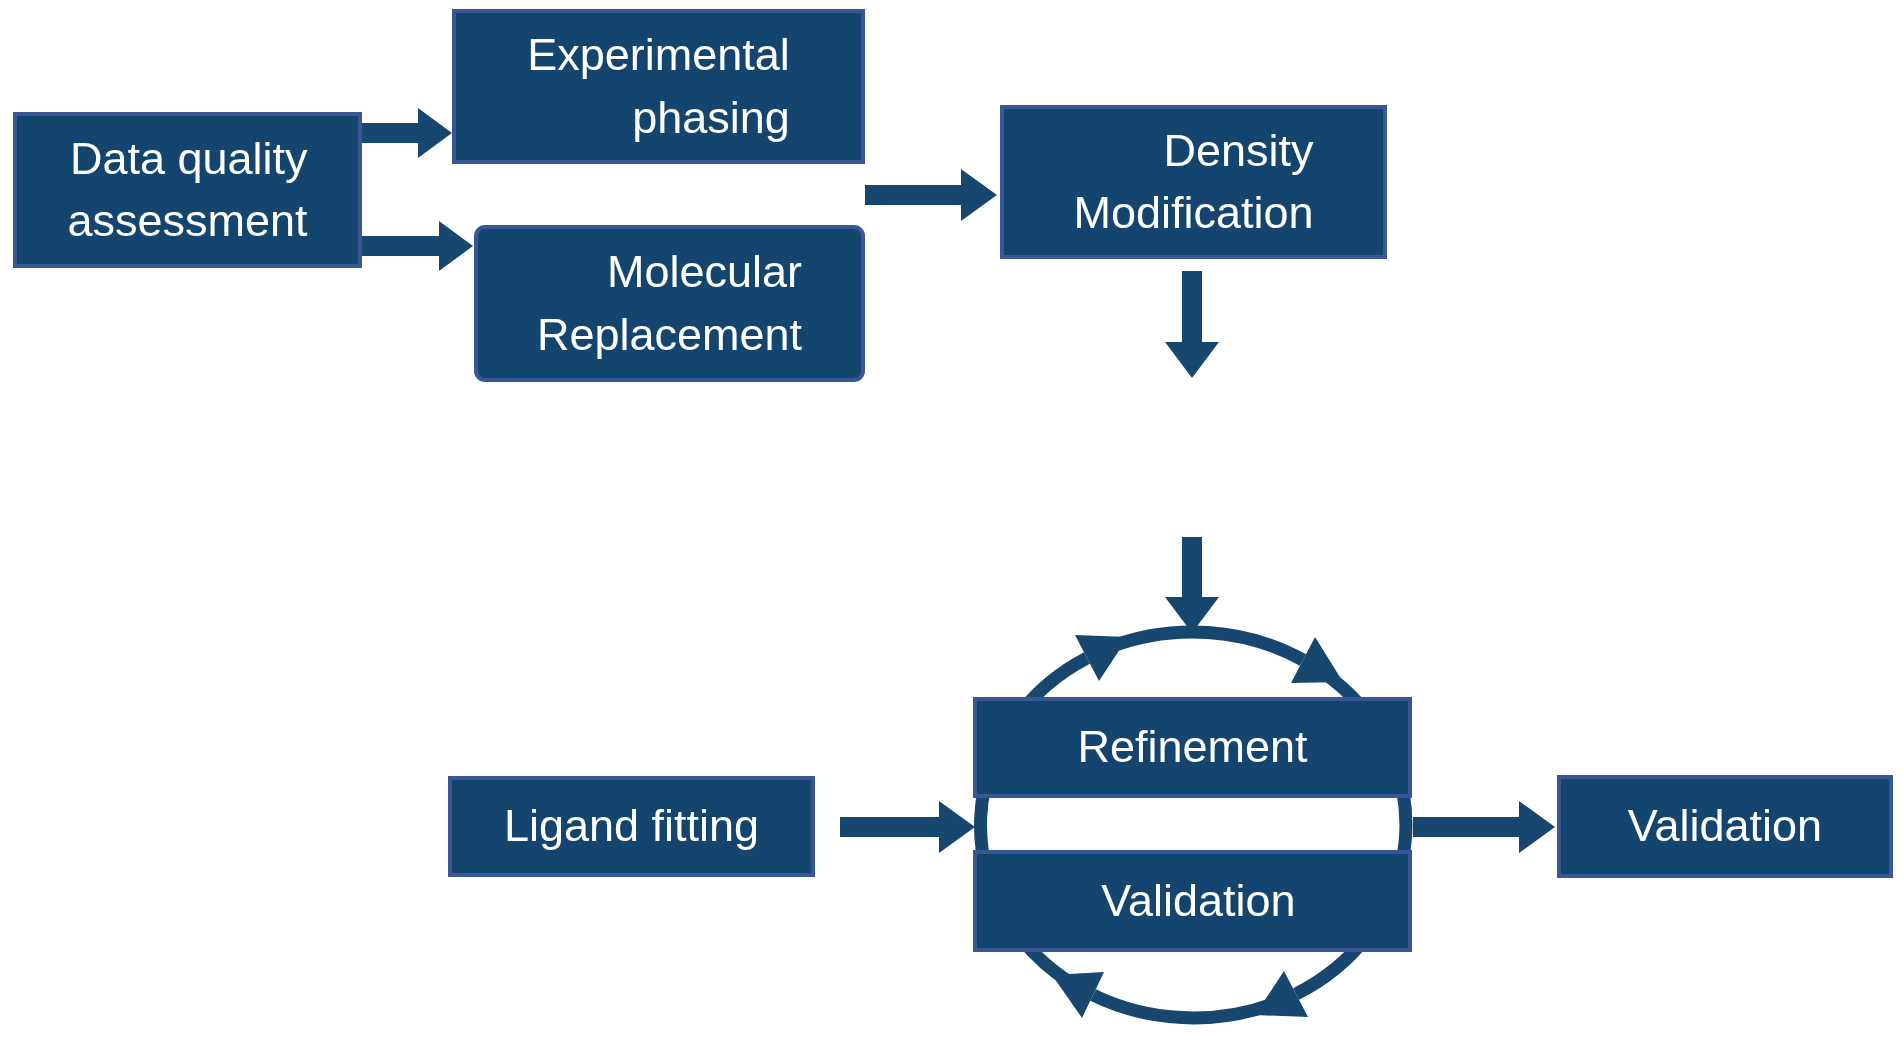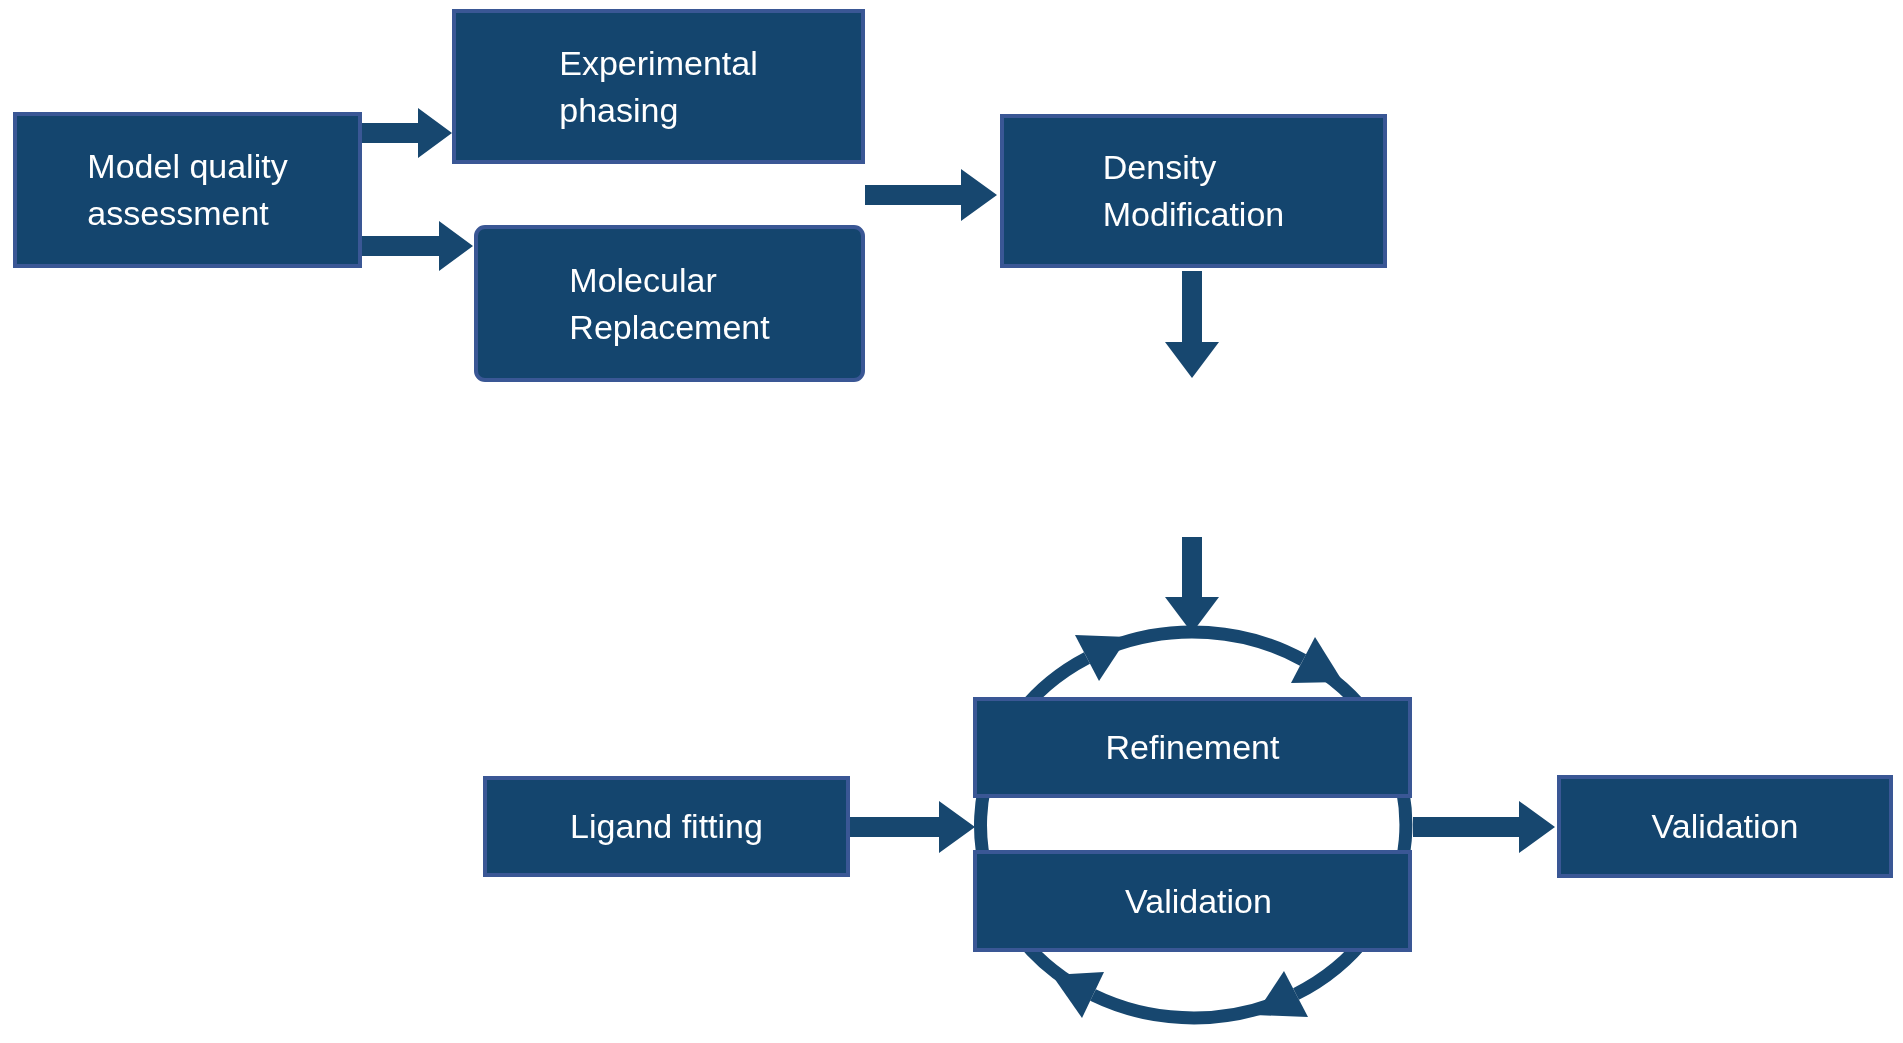--- a/index.html
+++ b/index.html
@@ -20,34 +20,34 @@
   #connector-layer{
     position:absolute;left:0;top:0;width:1903px;height:1043px;
   }
   .box{
     position:absolute;
     box-sizing:border-box;
     background:var(--node-fill);
     border:4px solid var(--node-border);
     color:var(--text);
     display:flex;align-items:center;justify-content:center;
-    text-align:left;
+    text-align:right;
     white-space:pre-line;
-    font-size:34px;
+    font-size:45px;
     line-height:1.38;
   }
   
   #box-data-quality        {left:13px;  top:112px; width:349px; height:156px;}
   #box-experimental-phasing{left:452px; top:9px;   width:413px; height:155px;}
   #box-molecular-replacement{left:474px;top:225px; width:391px; height:157px;border-radius:11px;}
-  #box-density-modification{left:1000px;top:114px; width:387px; height:154px;}
+  #box-density-modification{left:1000px;top:105px; width:387px; height:154px;}
   #box-model-rebuilding    {left:1000px;top:381px; width:387px; height:156px;}
   #box-refinement          {left:973px; top:697px; width:439px; height:101px;}
   #box-validation          {left:973px; top:850px; width:439px; height:102px;padding-left:12px;}
-  #box-ligand-fitting      {left:483px; top:776px; width:367px; height:101px;}
+  #box-ligand-fitting      {left:448px; top:776px; width:367px; height:101px;}
   #box-deposition          {left:1557px;top:775px; width:336px; height:103px;}
   .arrow{fill:var(--arrow);}
   .cycle-arc{fill:none;stroke:var(--arrow);stroke-width:13;}
 </style>
 </head>
 <body>
 
 <div id="stage">
 
   <svg id="connector-layer" viewBox="0 0 1903 1043" xmlns="http://www.w3.org/2000/svg">
@@ -64,21 +64,21 @@
 
     <polygon class="arrow" points="362,123 418,123 418,108 452,133 418,158 418,143 362,143"></polygon>
     <polygon class="arrow" points="362,236 439,236 439,221 473,246 439,271 439,256 362,256"></polygon>
     <polygon class="arrow" points="865,185 961,185 961,169 997,195 961,221 961,205 865,205"></polygon>
     <polygon class="arrow" points="1182,271 1202,271 1202,342 1219,342 1192,378 1165,342 1182,342"></polygon>
     <polygon class="arrow" points="1182,537 1202,537 1202,597 1219,597 1192,633 1165,597 1182,597"></polygon>
     <polygon class="arrow" points="840,817 939,817 939,801 975,827 939,853 939,837 840,837"></polygon>
     <polygon class="arrow" points="1413,817 1519,817 1519,801 1555,827 1519,853 1519,837 1413,837"></polygon>
   </svg>
 
-  <div class="box" id="box-data-quality">Model quality
+  <div class="box" id="box-data-quality">Data quality
 assessment</div>
 
   <div class="box" id="box-experimental-phasing">Experimental
 phasing</div>
 
   <div class="box" id="box-molecular-replacement">Molecular
 Replacement</div>
 
   <div class="box" id="box-density-modification">Density
 Modification</div>

